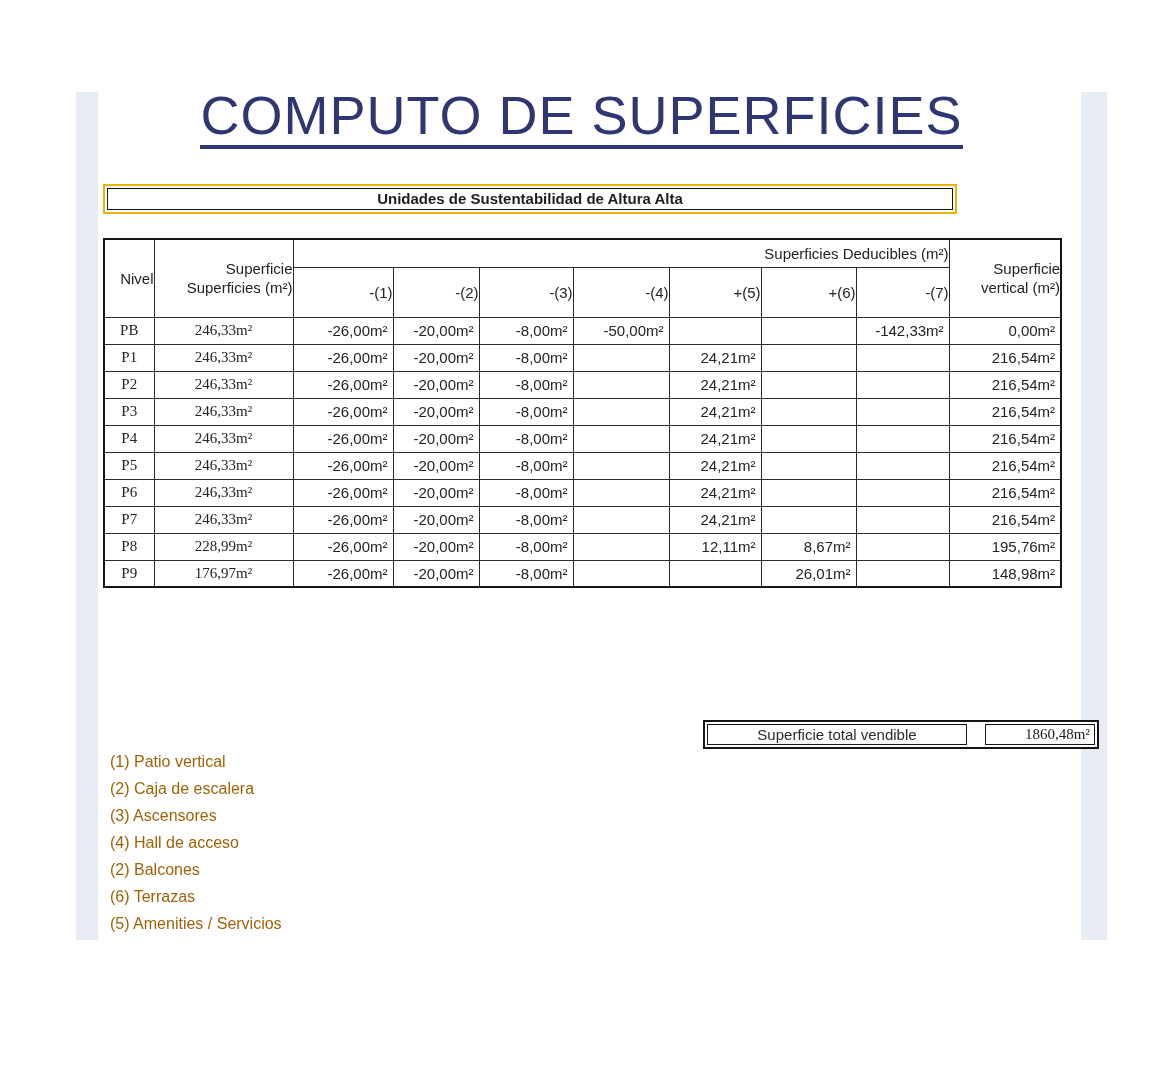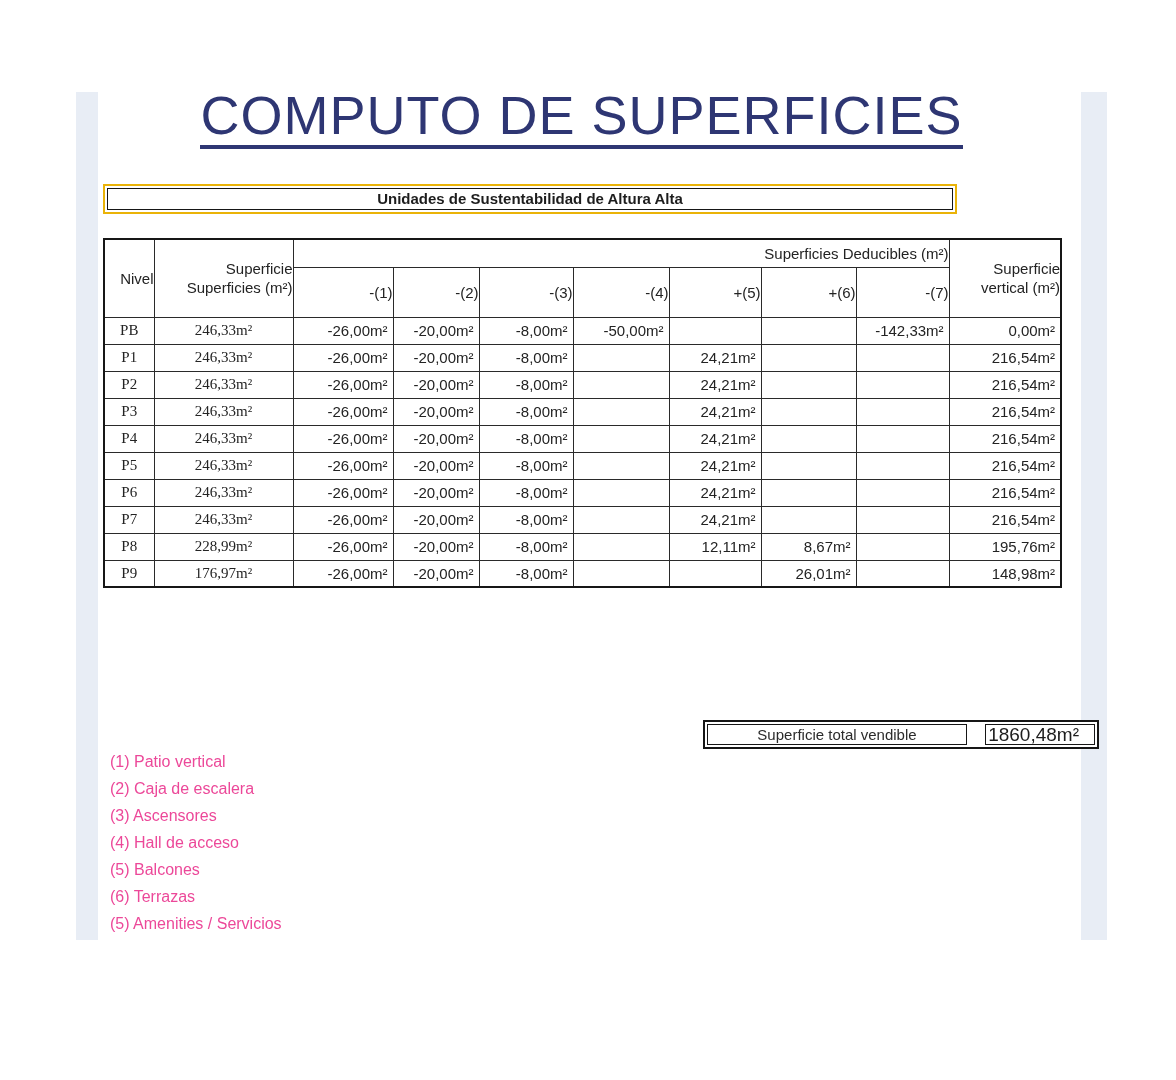--- a/index.html
+++ b/index.html
@@ -109,33 +109,34 @@
     border: 1px solid #161616;
     text-align: center;
     font-size: 15px;
     line-height: 19px;
     color: #2b2b2b;
   }
   .total-value {
     width: 110px;
     border: 1px solid #161616;
     text-align: right;
-    padding-right: 15px;
-    font-size: 19px;
+    padding-right: 4px;
+    font-size: 15px;
     line-height: 19px;
     color: #1d1d1d;
+    font-family: Liberation Serif, serif;
   }
 
   
   .footnotes {
     position: absolute;
     left: 110px;
     top: 751px;
     font-size: 16px;
-    color: #ec4899;
+    color: #a16207;
   }
   .footnote-item {
     height: 27px;
     line-height: 22px;
   }
 </style>
 </head>
 <body>
 
 <div class="page">
@@ -312,18 +313,18 @@
   <div class="total-box">
     <div class="total-label">Superficie total vendible</div>
     <div class="total-value">1860,48m²</div>
   </div>
 
   <div class="footnotes" id="footnotes">
       <div class="footnote-item">(1) Patio vertical</div>
       <div class="footnote-item">(2) Caja de escalera</div>
       <div class="footnote-item">(3) Ascensores</div>
       <div class="footnote-item">(4) Hall de acceso</div>
-      <div class="footnote-item">(5) Balcones</div>
+      <div class="footnote-item">(2) Balcones</div>
       <div class="footnote-item">(6) Terrazas</div>
       <div class="footnote-item">(5) Amenities / Servicios</div>
     </div>
 
 </div>
 
 </body></html>

